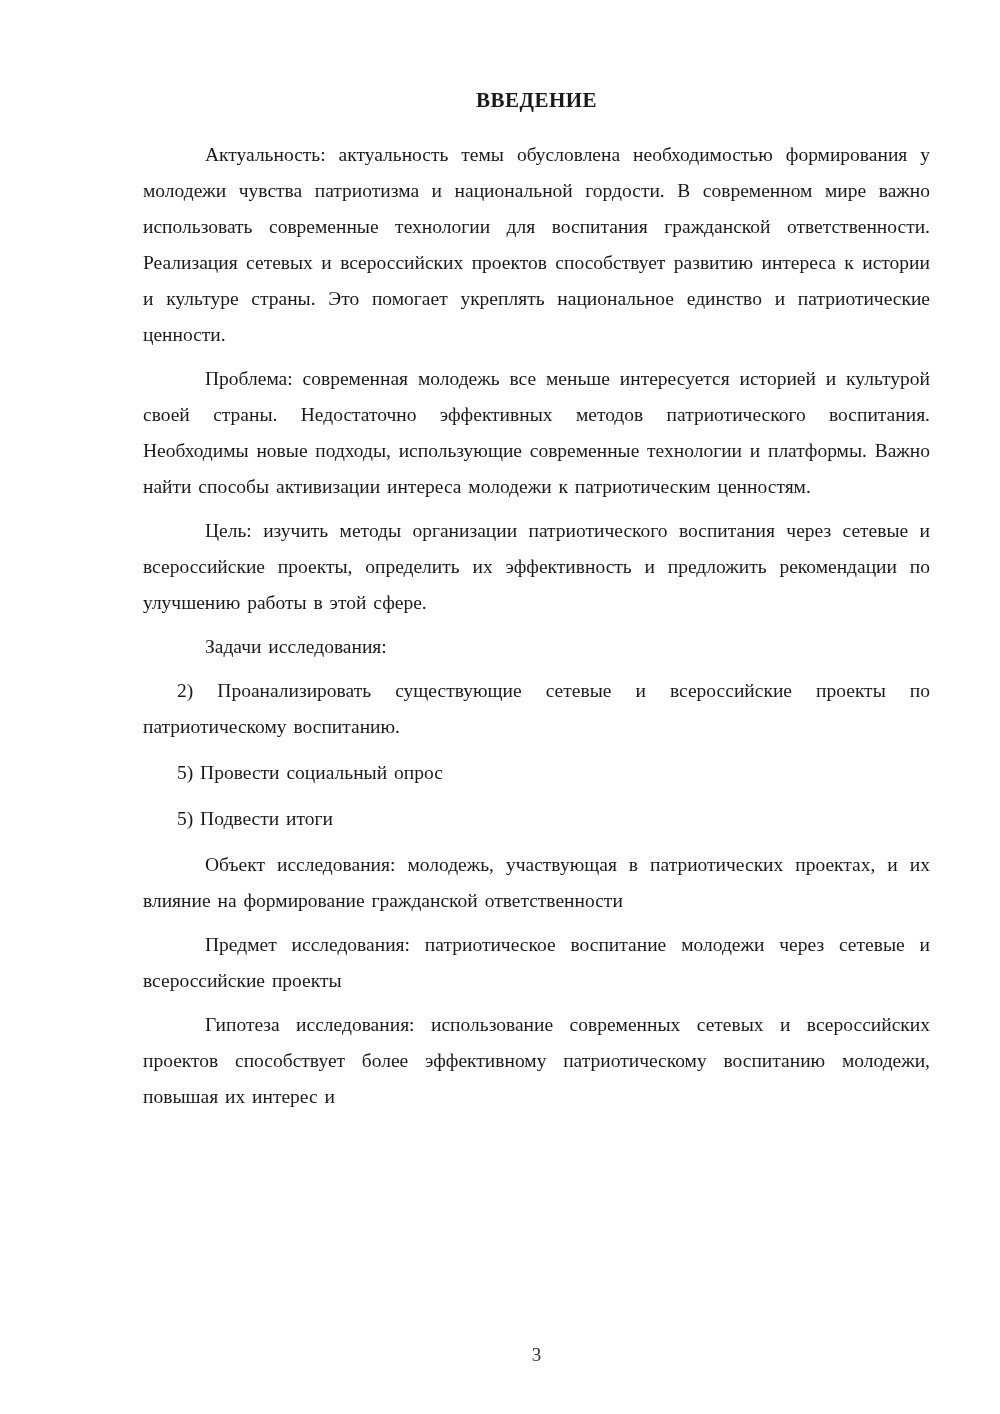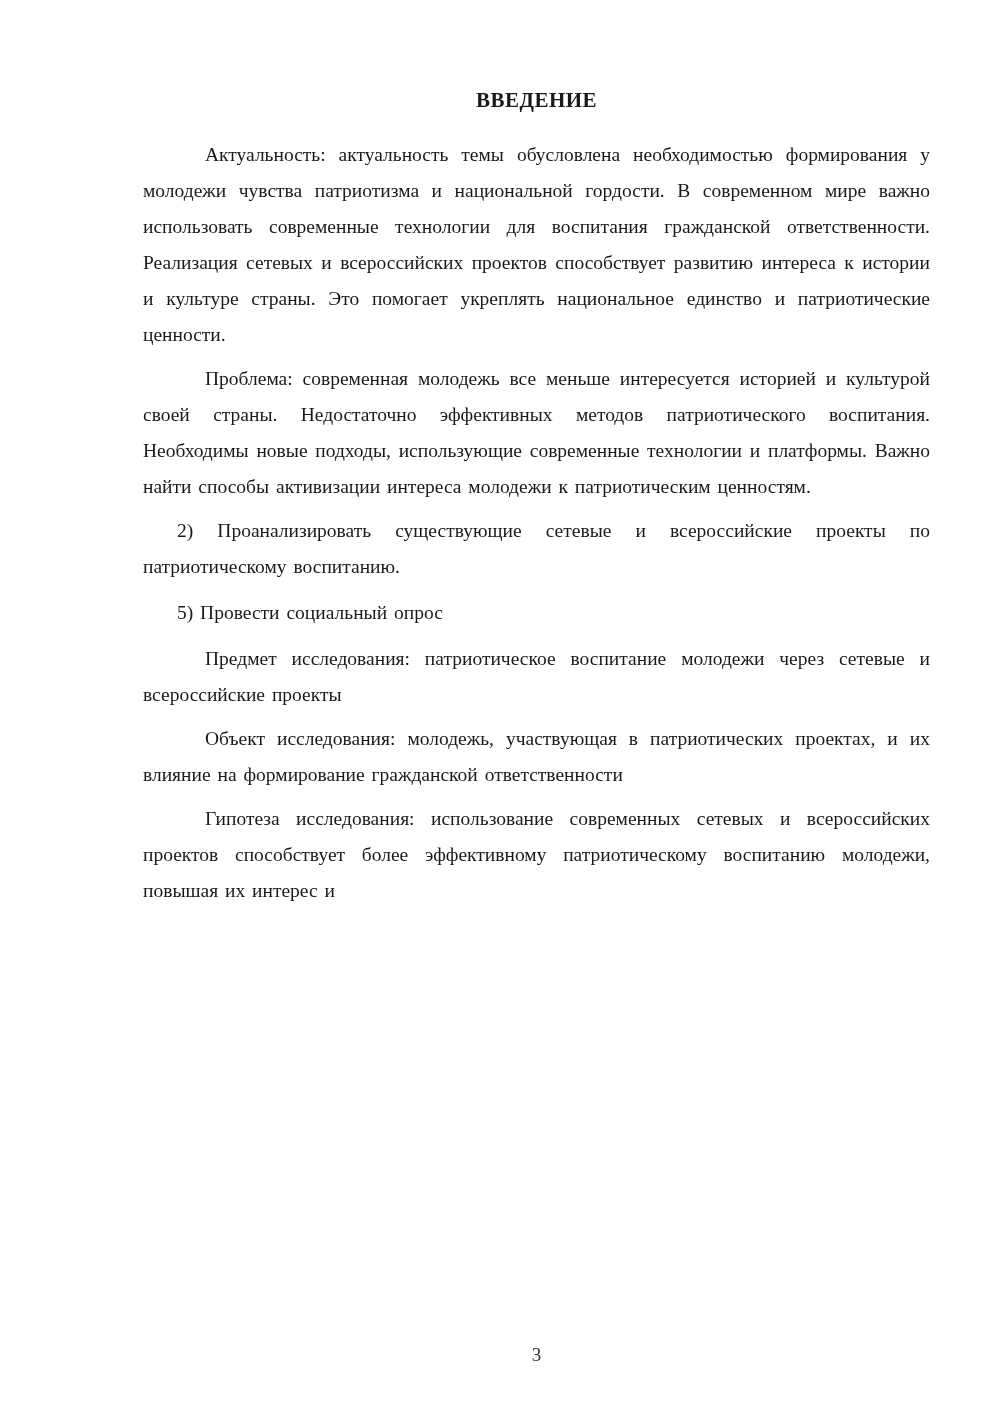--- a/index.html
+++ b/index.html
@@ -53,30 +53,33 @@
 <body>
 
 <div class="page">
 
   <h1 class="doc-title">ВВЕДЕНИЕ</h1>
 
   <p class="para indent">Актуальность: актуальность темы обусловлена необходимостью формирования у молодежи чувства патриотизма и национальной гордости. В современном мире важно использовать современные технологии для воспитания гражданской ответственности. Реализация сетевых и всероссийских проектов способствует развитию интереса к истории и культуре страны. Это помогает укреплять национальное единство и патриотические ценности.</p>
 
   <p class="para indent">Проблема: современная молодежь все меньше интересуется историей и культурой своей страны. Недостаточно эффективных методов патриотического воспитания. Необходимы новые подходы, использующие современные технологии и платформы. Важно найти способы активизации интереса молодежи к патриотическим ценностям.</p>
 
+  <p class="para indent">Цель: изучить методы организации патриотического воспитания через сетевые и всероссийские проекты, определить их эффективность и предложить рекомендации по улучшению работы в этой сфере.</p>
 
+  <p class="para indent">Задачи исследования:</p>
 
 
   <p class="para task">2) Проанализировать существующие сетевые и всероссийские проекты по патриотическому воспитанию.</p>
 
 
   <p class="para task">5) Провести социальный опрос</p>
 
+  <p class="para task">5) Подвести итоги</p>
+
+  <p class="para indent">Объект исследования: молодежь, участвующая в патриотических проектах, и их влияние на формирование гражданской ответственности</p>
 
   <p class="para indent">Предмет исследования: патриотическое воспитание молодежи через сетевые и всероссийские проекты</p>
-
-  <p class="para indent">Объект исследования: молодежь, участвующая в патриотических проектах, и их влияние на формирование гражданской ответственности</p>
 
   <p class="para indent">Гипотеза исследования: использование современных сетевых и всероссийских проектов способствует более эффективному патриотическому воспитанию молодежи, повышая их интерес и</p>
 
   <div class="page-number">3</div>
 
 </div>
 
 </body></html>

